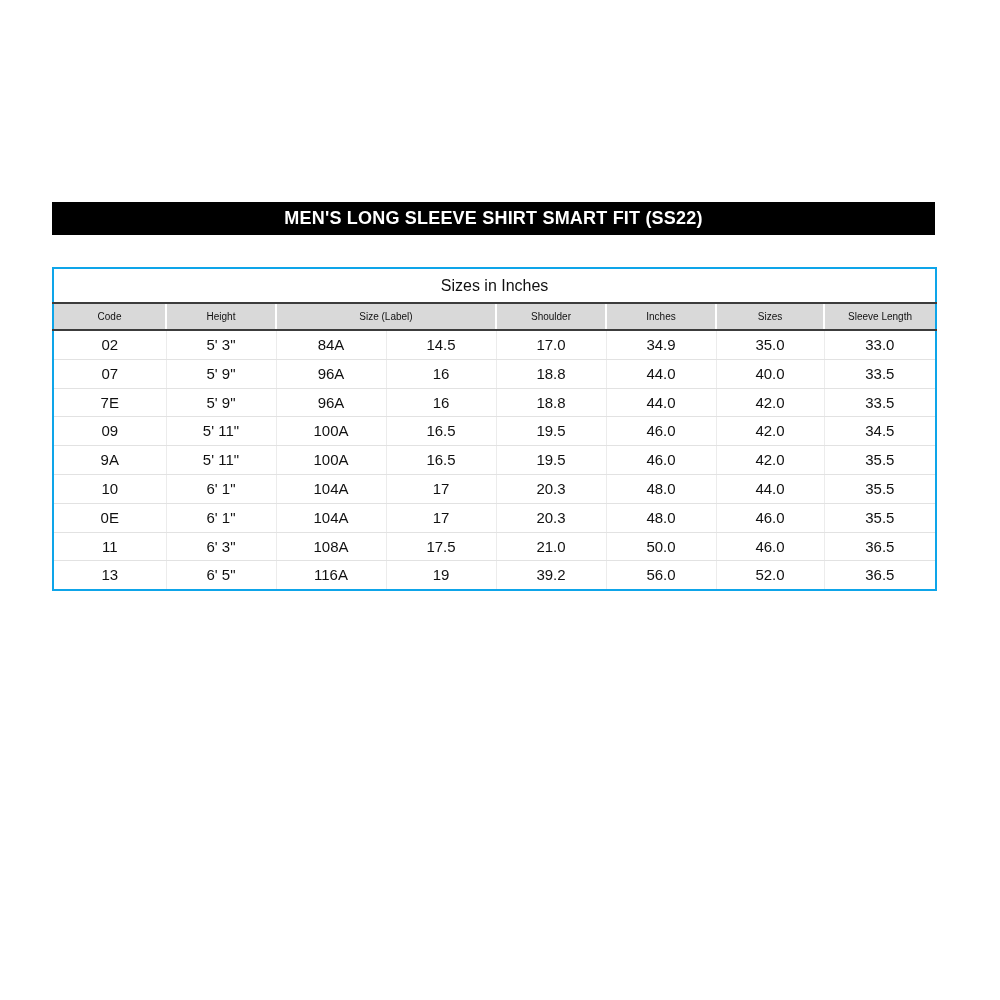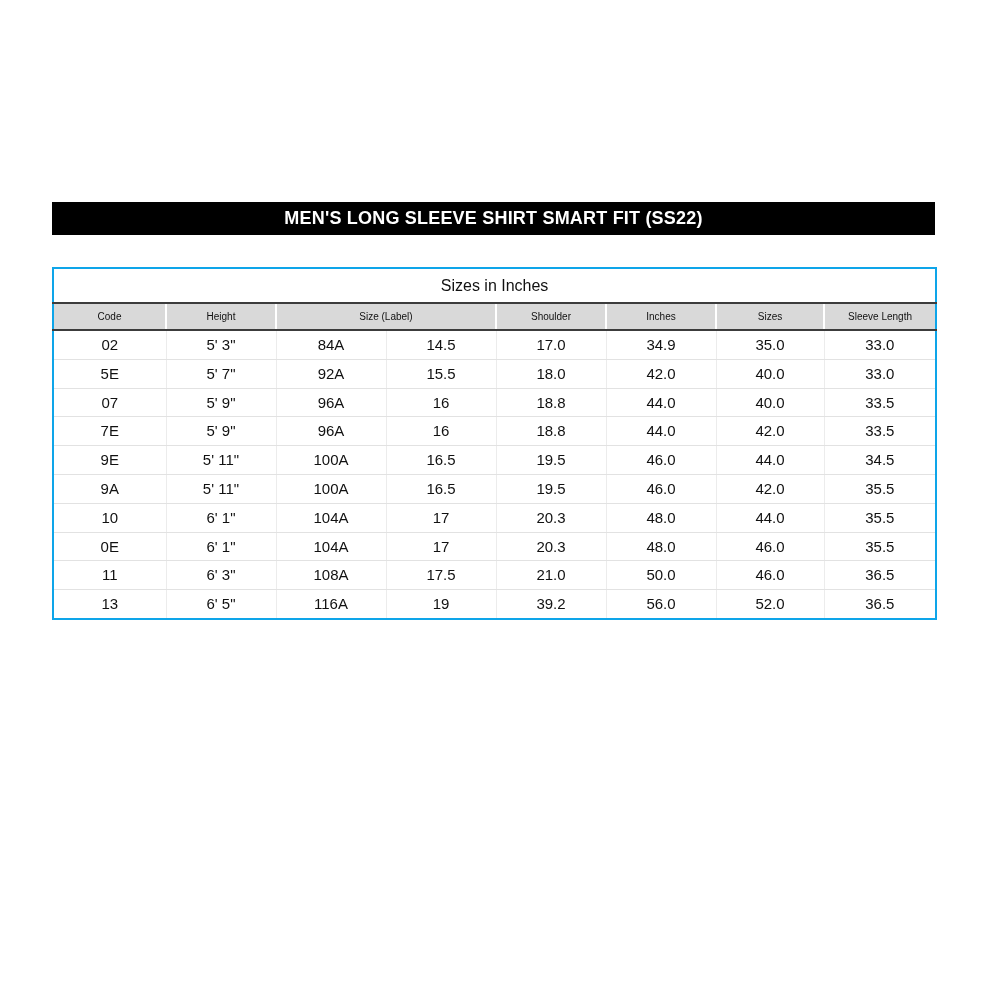--- a/index.html
+++ b/index.html
@@ -130,57 +130,47 @@
             <td>02</td>
             <td>5' 3"</td>
             <td>84A</td>
             <td>14.5</td>
             <td>17.0</td>
             <td>34.9</td>
             <td>35.0</td>
             <td>33.0</td>
           </tr>
           <tr>
-            <td>5E</td>
-            <td>5' 7"</td>
-            <td>92A</td>
-            <td>15.5</td>
-            <td>18.0</td>
-            <td>42.0</td>
-            <td>40.0</td>
-            <td>33.0</td>
-          </tr>
-          <tr>
             <td>07</td>
             <td>5' 9"</td>
             <td>96A</td>
             <td>16</td>
             <td>18.8</td>
             <td>44.0</td>
             <td>40.0</td>
             <td>33.5</td>
           </tr>
           <tr>
             <td>7E</td>
             <td>5' 9"</td>
             <td>96A</td>
             <td>16</td>
             <td>18.8</td>
             <td>44.0</td>
             <td>42.0</td>
             <td>33.5</td>
           </tr>
           <tr>
-            <td>9E</td>
+            <td>09</td>
             <td>5' 11"</td>
             <td>100A</td>
             <td>16.5</td>
             <td>19.5</td>
             <td>46.0</td>
-            <td>44.0</td>
+            <td>42.0</td>
             <td>34.5</td>
           </tr>
           <tr>
             <td>9A</td>
             <td>5' 11"</td>
             <td>100A</td>
             <td>16.5</td>
             <td>19.5</td>
             <td>46.0</td>
             <td>42.0</td>

